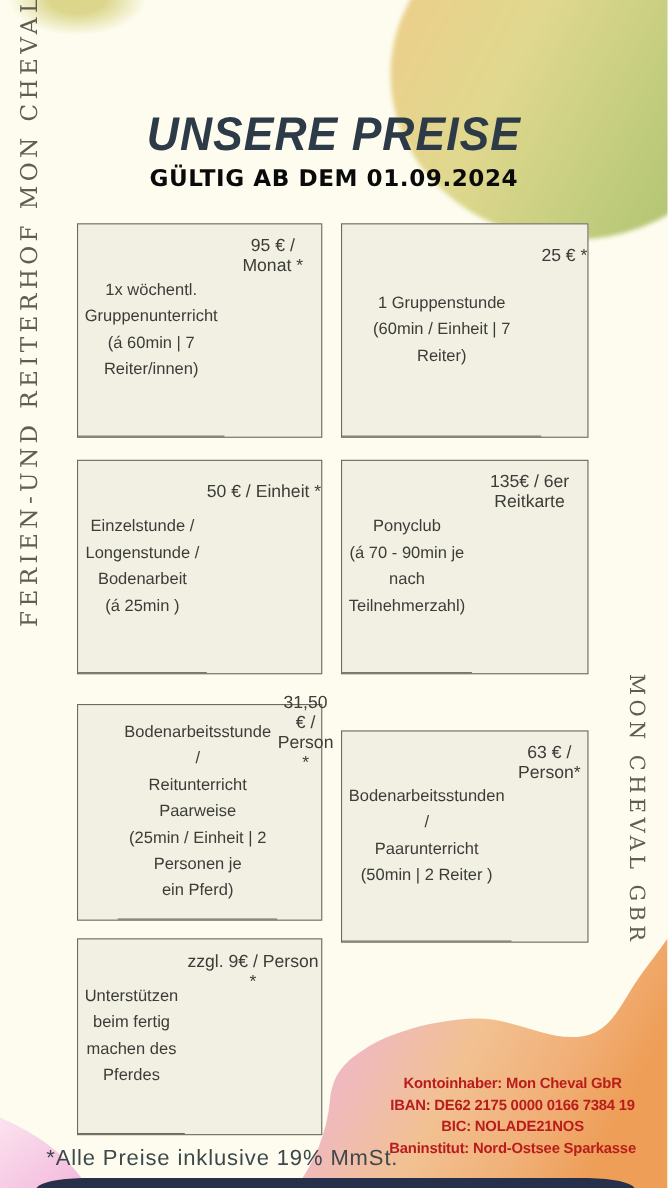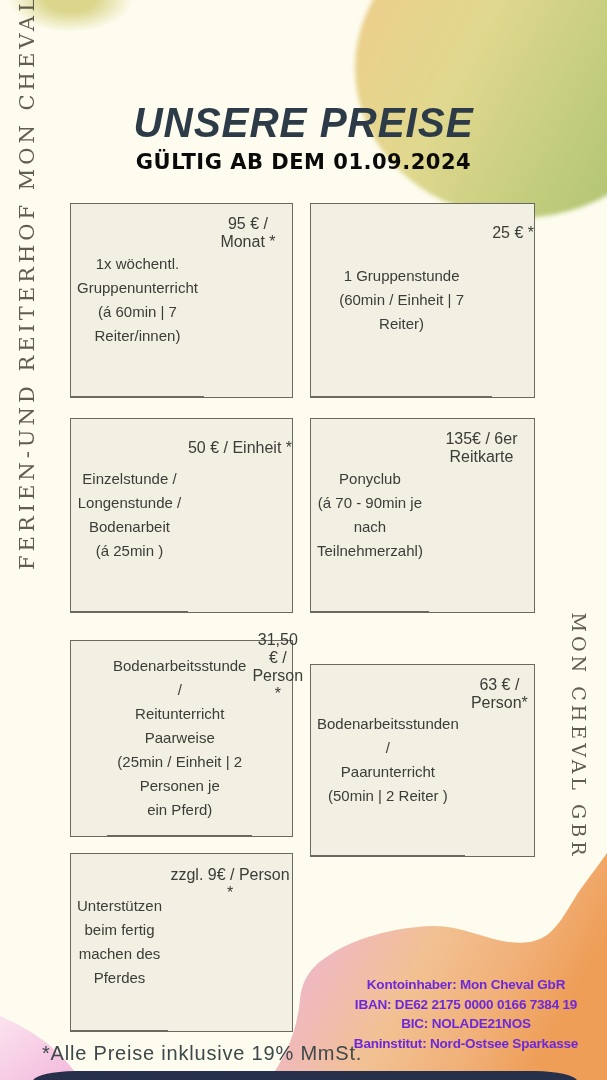--- a/index.html
+++ b/index.html
@@ -96,21 +96,21 @@
   .card-6{left:310px;top:664px;width:225px;height:193px;}
   .card-6 .card-price{height:58px;}
   .card-7{left:70px;top:853px;width:223px;height:179px;}
   .card-7 .card-price{height:60px;}
   
   .bank{
     position:absolute;left:328px;top:975px;width:276px;
     text-align:center;
     font-weight:700;font-size:13.5px;line-height:19.5px;
     letter-spacing:-0.2px;
-    color:#6d28d9;
+    color:#b91c1c;
   }
   
   .footnote{
     position:absolute;left:42px;top:1042px;width:340px;
     font-size:20px;letter-spacing:0.8px;
     color:#3C484B;
   }
 </style>
 </head>
 <body>

